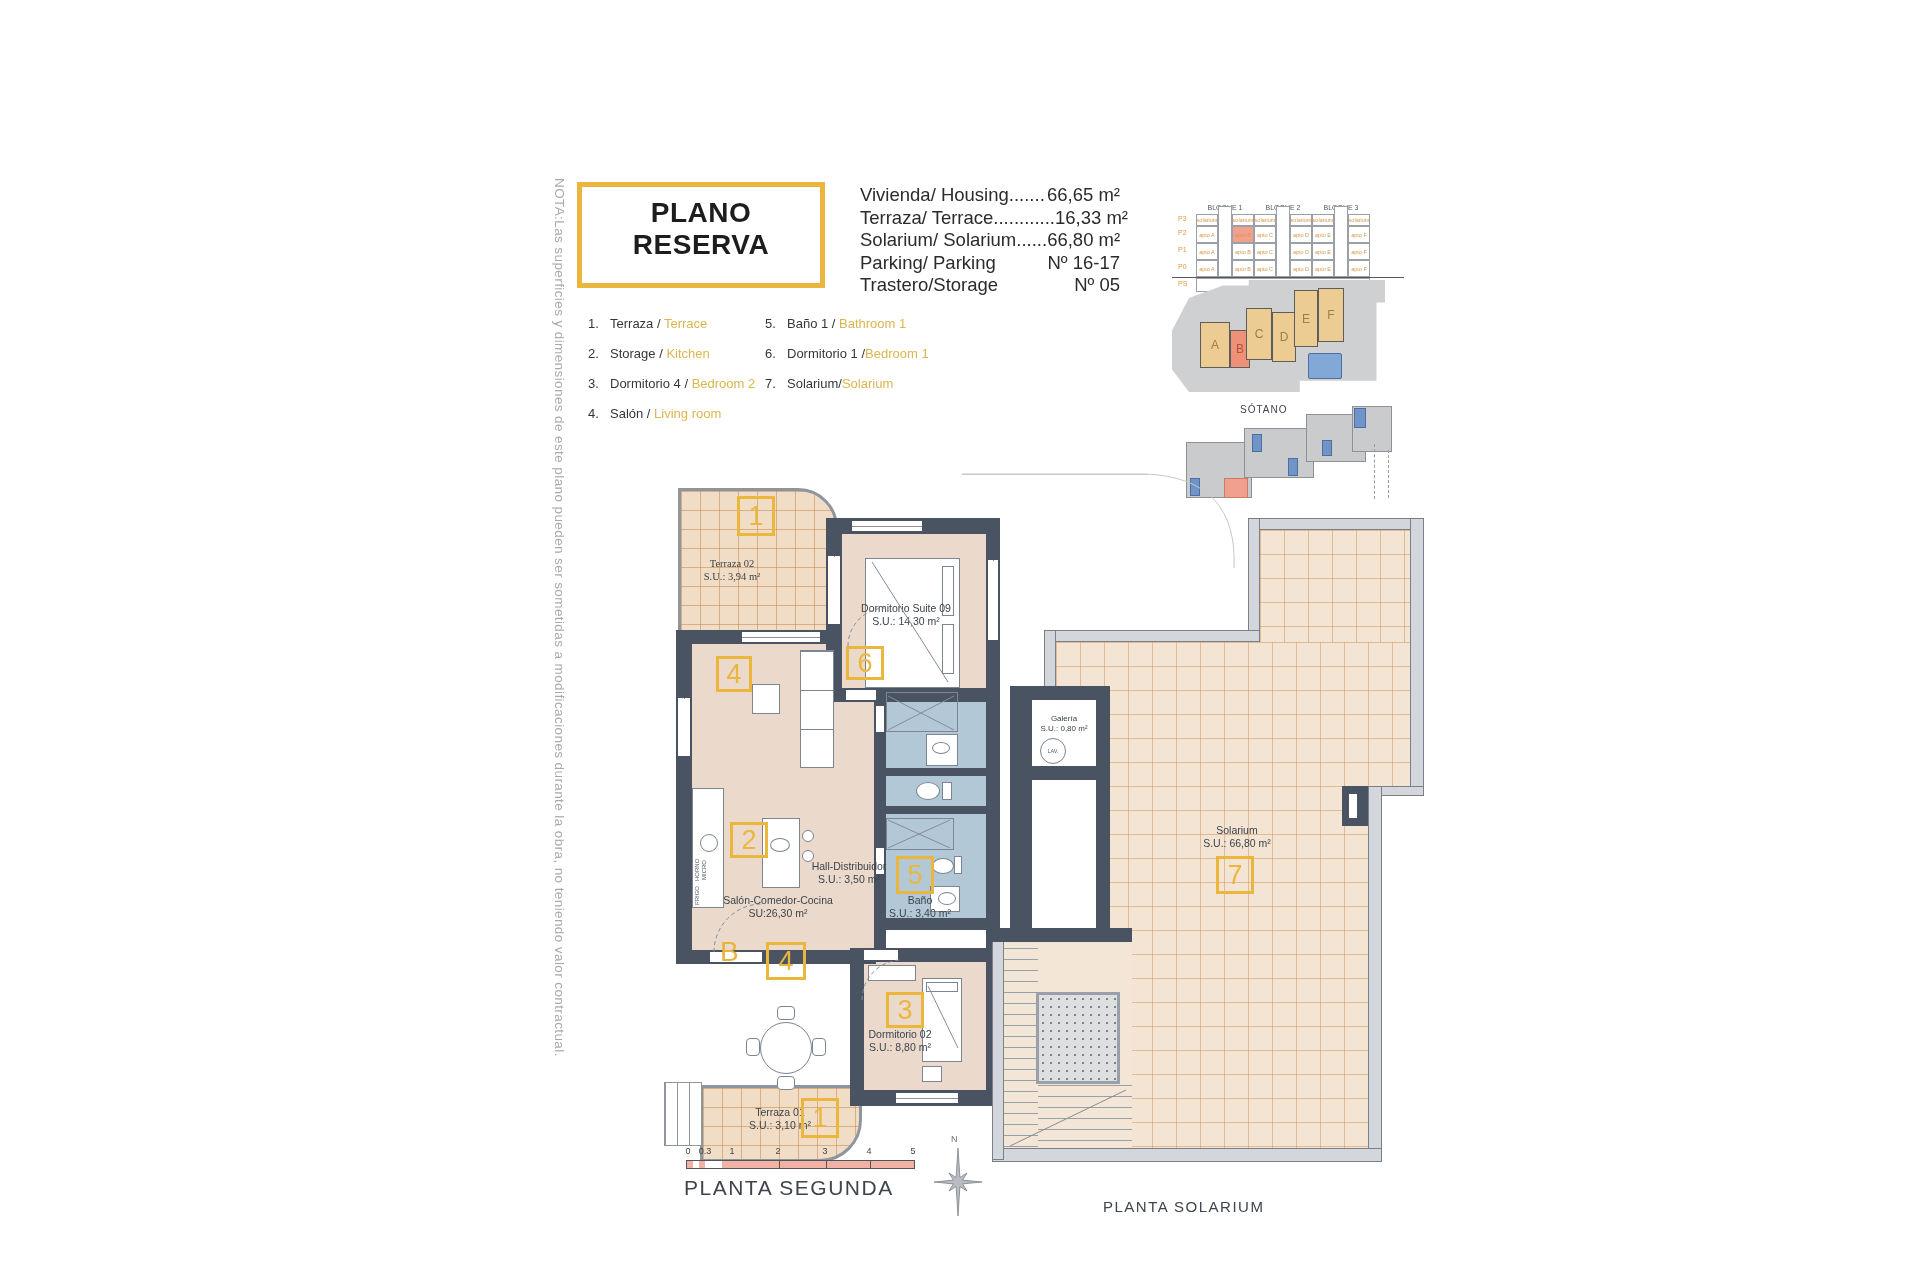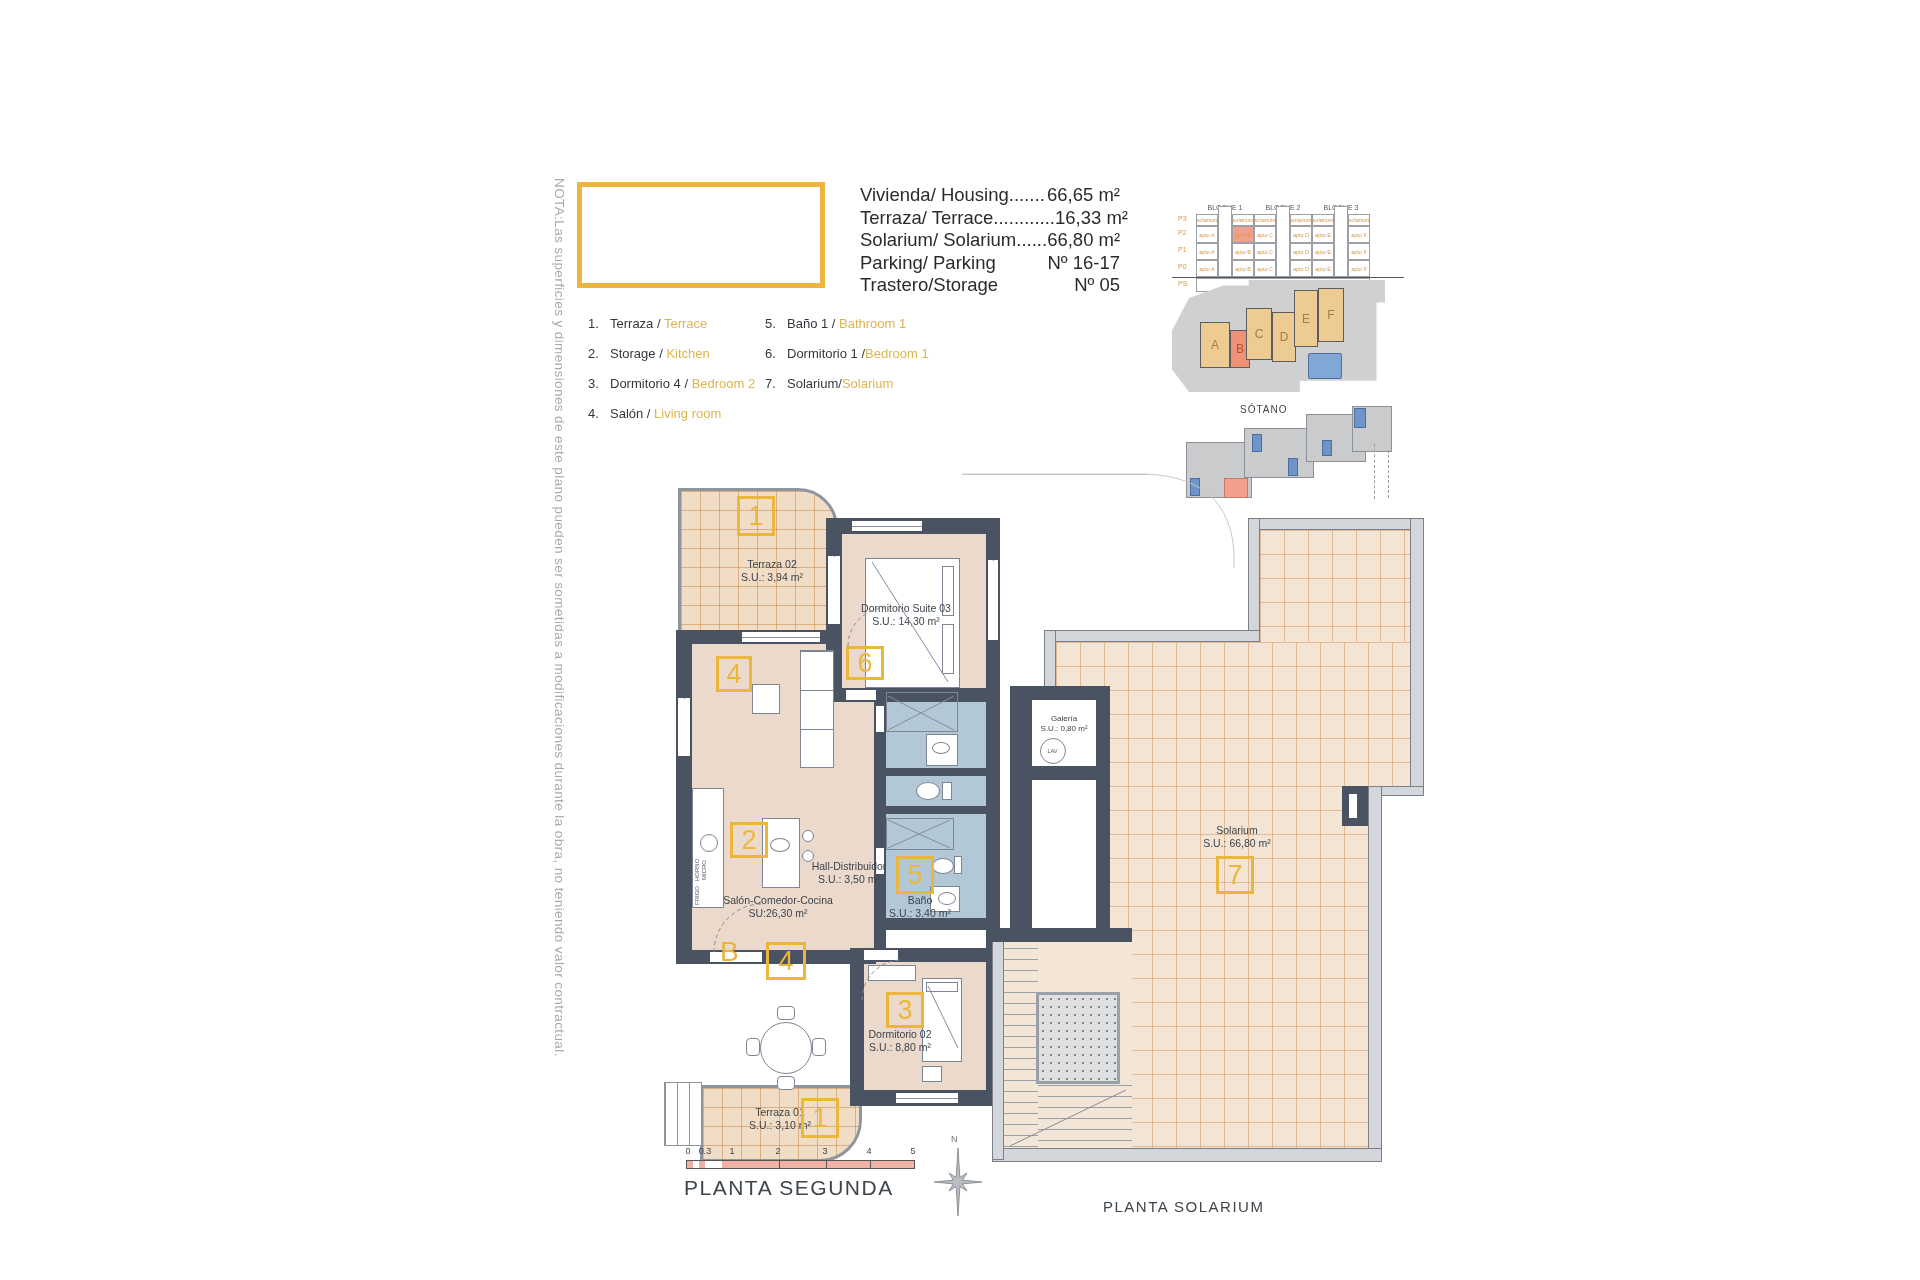--- a/index.html
+++ b/index.html
@@ -70,20 +70,21 @@
   .pink { background:#efb2a4; }
   .white{ background:#fff; }
   #sbar .mk { position:absolute; top:0; width:1px; height:100%; background:#555; }
 </style>
 </head>
 <body>
 
 <div id="note">NOTA:Las superficies y dimensiones de este plano pueden ser sometidas a modificaciones durante la obra, no teniendo valor contractual.</div>
 
 <div id="title-box">
+  <div class="t1">PLANO RESERVA</div>
 </div>
 
 <div id="summary">
   <div class="row">
       <span>Vivienda/ Housing.......</span>
       <span>66,65 m²</span>
     </div>
   <div class="row">
       <span>Terraza/ Terrace............</span>
       <span>16,33 m²</span>
@@ -266,26 +267,26 @@
   <div class="furn oval" style="left:932px;top:858px;width:22px;height:16px;"></div>
   <div class="furn" style="left:954px;top:856px;width:8px;height:18px;"></div>
   <div class="furn" style="left:930px;top:886px;width:30px;height:26px;"></div>
   <div class="furn oval" style="left:938px;top:892px;width:18px;height:13px;"></div>
 
   <div class="furn" style="left:868px;top:965px;width:48px;height:16px;"></div>
   <div class="furn" style="left:922px;top:978px;width:40px;height:84px;"></div>
   <div class="furn" style="left:926px;top:982px;width:32px;height:10px;"></div>
   <div class="furn" style="left:922px;top:1066px;width:20px;height:16px;"></div>
 
-  <div class="rl" style="left:772px;top:558px;">
+  <div class="rl" style="left:732px;top:558px;font-family:Liberation Serif, serif;">
       <div>Terraza 02</div>
       <div>S.U.: 3,94 m²</div>
     </div>
   <div class="rl" style="left:906px;top:602px;">
-      <div>Dormitorio Suite 03</div>
+      <div>Dormitorio Suite 09</div>
       <div>S.U.: 14,30 m²</div>
     </div>
   <div class="rl" style="left:778px;top:894px;">
       <div>Salón-Comedor-Cocina</div>
       <div>SU:26,30 m²</div>
     </div>
   <div class="rl" style="left:849px;top:860px;">
       <div>Hall-Distribuidor</div>
       <div>S.U.: 3,50 m²</div>
     </div>

